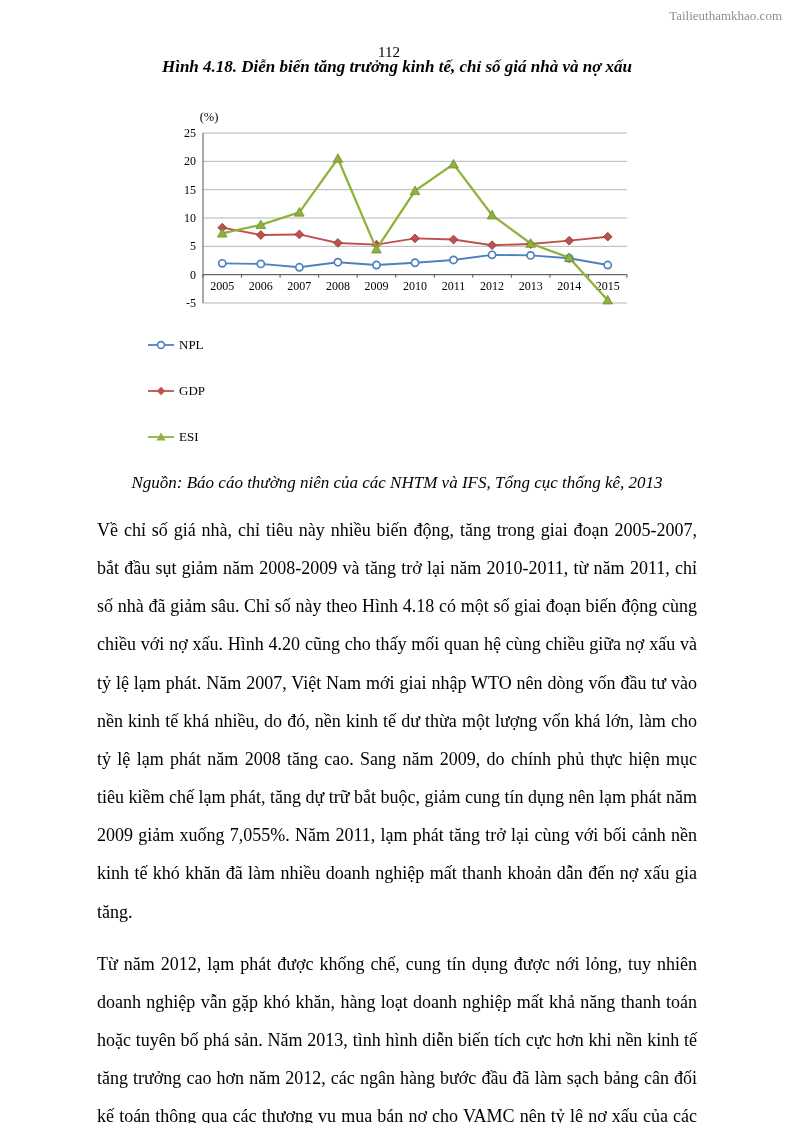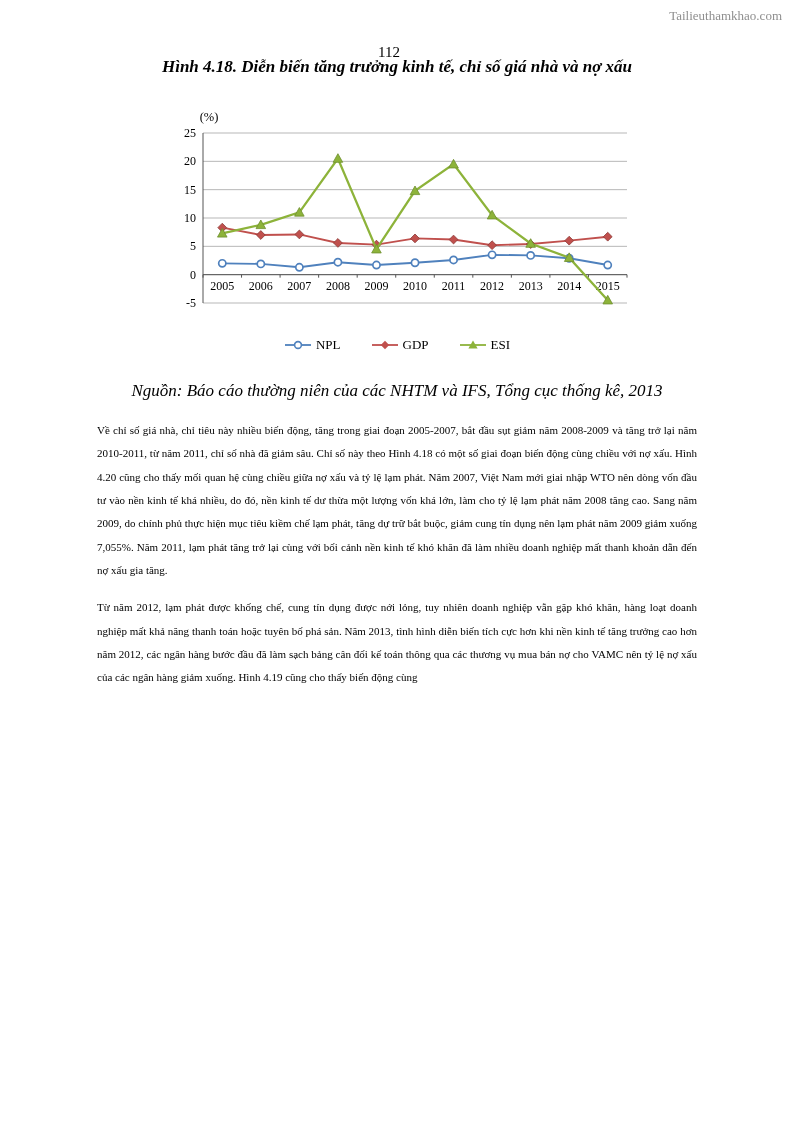--- a/index.html
+++ b/index.html
@@ -27,35 +27,35 @@
     text-align:center;
     font-weight:bold; font-style:italic;
     font-size:17px;
   }
   .chart-wrap { width:500px; margin:26px auto 0 auto; }
   .chart-wrap svg { display:block; }
   .tick { font-family:"Liberation Serif", serif; font-size:12px; fill:#000; }
   .ylab { font-family:"Liberation Serif", serif; font-size:12.5px; fill:#000; }
   .chart-legend {
     display:flex; justify-content:center; align-items:flex-start;
-    gap:30px; margin-top:8px; font-size:13px;
+    gap:30px; margin-top:8px; font-size:13px;flex-direction:column;
   }
   .legend-item { display:inline-flex; align-items:center; gap:4px; }
   .legend-label { font-family:"Liberation Serif", serif; }
   .source-line {
     margin-top:28px;
     text-align:center;
     font-style:italic;
     font-size:17px;
   }
   .body-text { margin-top:18px; }
   .body-text p {
     margin:0;
     text-align:justify;
-    font-size:11px;
+    font-size:18px;
     line-height:2.12;
   }
   .body-text p + p { margin-top:14px; }
 </style>
 </head>
 <body>
 
 <div class="page">
 
   <div class="watermark">Tailieuthamkhao.com</div>

